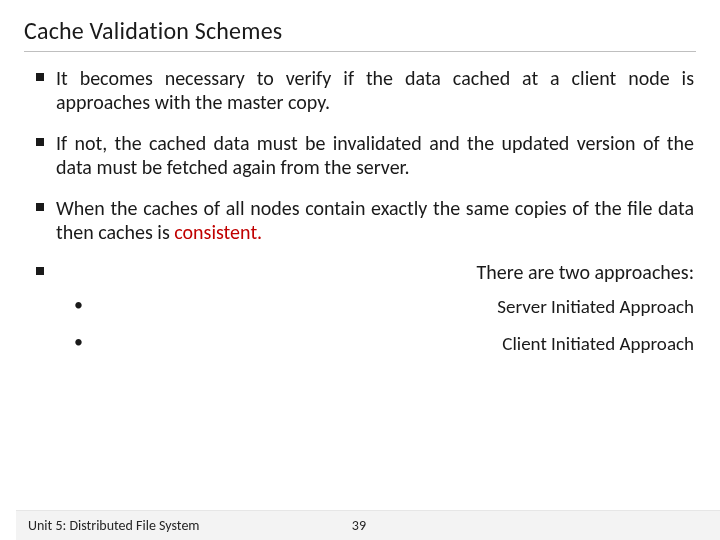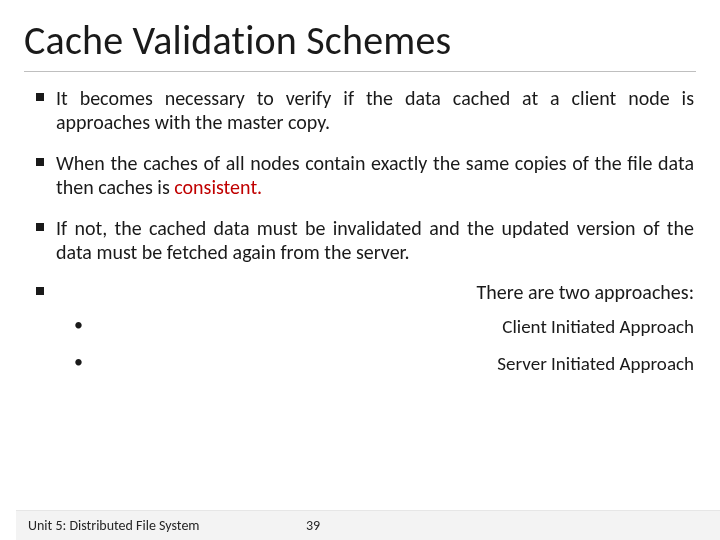--- a/index.html
+++ b/index.html
@@ -10,21 +10,21 @@
     color: #000;
     position: relative;
   }
   .slide {
     width: 720px;
     height: 540px;
     padding: 16px 24px 0 24px;
     position: relative;
   }
   .title {
-    font-size: 40px;
+    font-size: 24px;
     font-weight: 400;
     color: #1a1a1a;
     padding-bottom: 6px;
     border-bottom: 1px solid #bfbfbf;
     margin-bottom: 14px;
     letter-spacing: 0.2px;
   }
   .content {
     padding: 0 2px 0 6px;
   }
@@ -93,21 +93,21 @@
     color: #262626;
   }
   .footer .unit {
     padding-left: 12px;
     flex: 0 0 auto;
     width: 290px;
   }
   .footer .page {
     flex: 0 0 auto;
     width: 60px;
-    text-align: left;
+    text-align: right;
   }
   .footer .inst {
     flex: 1 1 auto;
     padding-right: 12px;
     text-align: left;
   }
 </style>
 </head>
 <body>
 
@@ -115,35 +115,35 @@
   <h1 class="title">Cache Validation Schemes</h1>
 
   <div class="content">
     <ul class="bullets">
 
       <li class="justify">
         <span>It becomes necessary to verify if the data cached at a client node is approaches with the master copy.</span><span class="emph"></span><span></span>
       </li>
 
       <li class="justify">
-        <span>When the caches of all nodes contain exactly the same copies of the file data then caches is </span><span class="emph">consistent.</span><span></span>
+        <span>If not, the cached data must be invalidated and the updated version of the data must be fetched again from the server.</span><span class="emph"></span><span></span>
       </li>
 
       <li class="justify">
-        <span>If not, the cached data must be invalidated and the updated version of the data must be fetched again from the server.</span><span class="emph"></span><span></span>
+        <span>When the caches of all nodes contain exactly the same copies of the file data then caches is </span><span class="emph">consistent.</span><span></span>
       </li>
 
       <li>
         <span>There are two approaches:</span><span class="emph"></span><span></span>
         <ul class="sub">
           <li>
-            <span>Client Initiated Approach</span>
+            <span>Server Initiated Approach</span>
           </li>
           <li>
-            <span>Server Initiated Approach</span>
+            <span>Client Initiated Approach</span>
           </li>
         </ul>
       </li>
 
     </ul>
   </div>
 
   <div class="footer">
     <div class="unit">Unit 5: Distributed File System</div>
     <div class="page">39</div>

